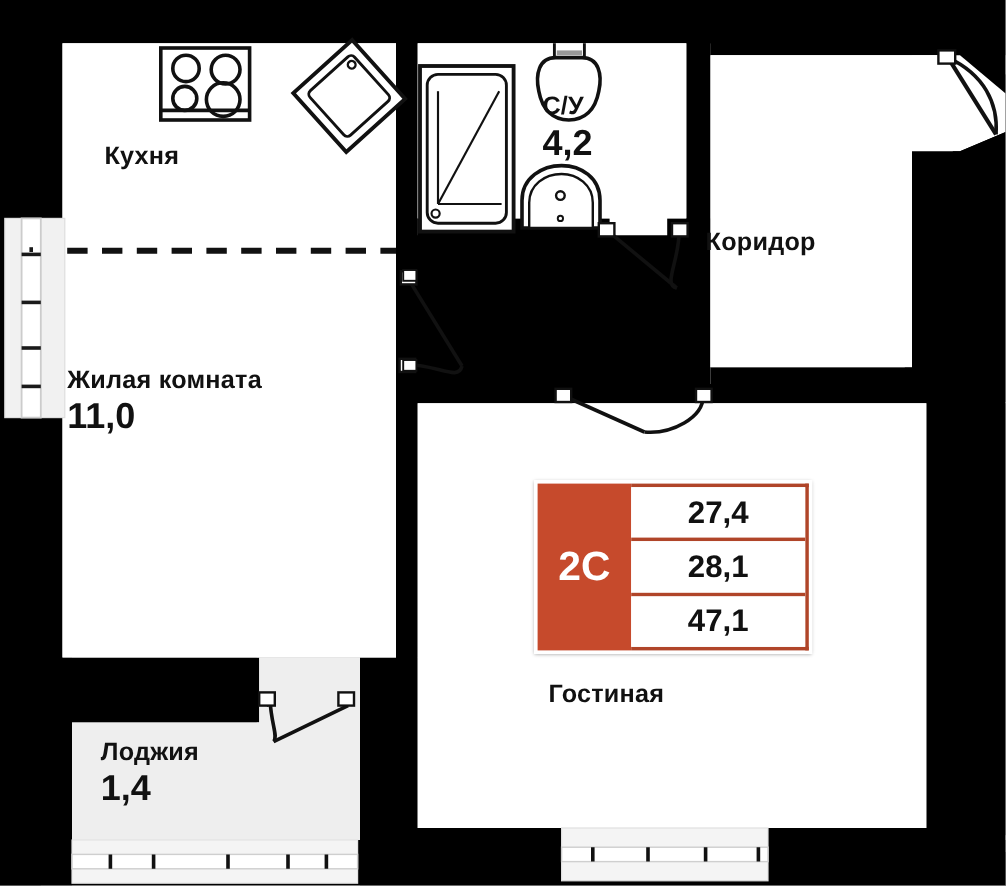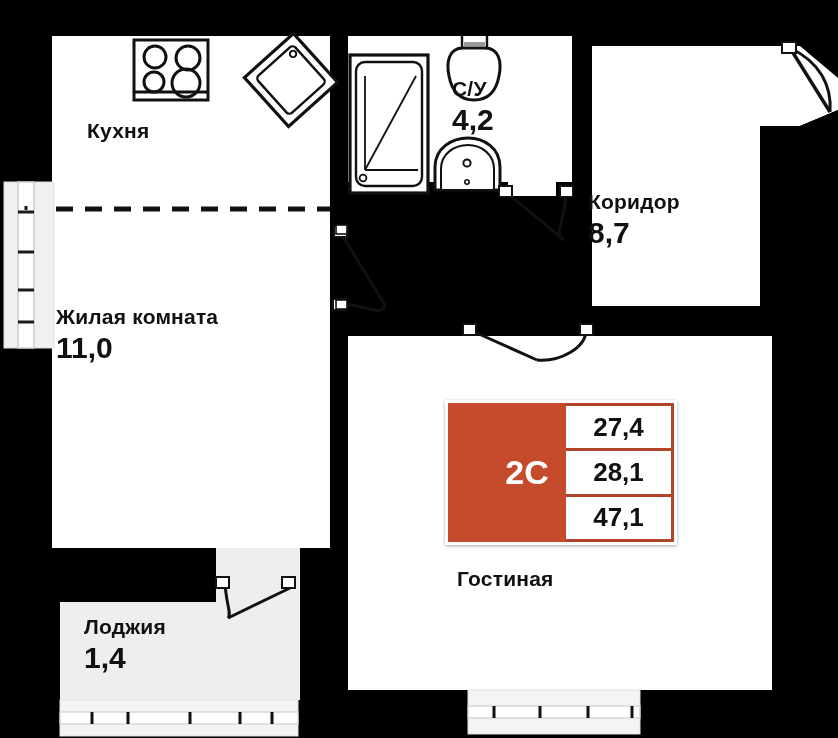--- a/index.html
+++ b/index.html
@@ -60,21 +60,20 @@
   #badge-type {
     width: 78px;
     background: #C64A2C;
     color: #ffffff;
     font-size: 34px;
     font-weight: bold;
     display: flex;
     align-items: center;
     justify-content: center;
     flex: 0 0 78px;
-    padding-left: 40px;
   }
   #badge-rows {
     flex: 1;
     display: flex;
     flex-direction: column;
     border: 3px solid #B04529;
     border-left: none;
     box-sizing: border-box;
   }
   .badge-row {
@@ -314,21 +313,20 @@
     <div class="label-name">Кухня</div>
   </div>
 
   <div class="label-group" style="left:452px; top:78px; width:160px;">
     <div class="label-name">С/У</div>
     <div class="label-area">4,2</div>
   </div>
 
   <div class="label-group" style="left:588px; top:147px; width:180px;margin-top:44px;">
     <div class="label-name">Коридор</div>
-    <div class="label-area">8,7</div>
   </div>
 
   <div class="label-group" style="left:56px; top:306px; width:260px;">
     <div class="label-name">Жилая комната</div>
     <div class="label-area">11,0</div>
   </div>
 
   <div class="label-group" style="left:457px; top:568px; width:200px;">
     <div class="label-name">Гостиная</div>
   </div>

